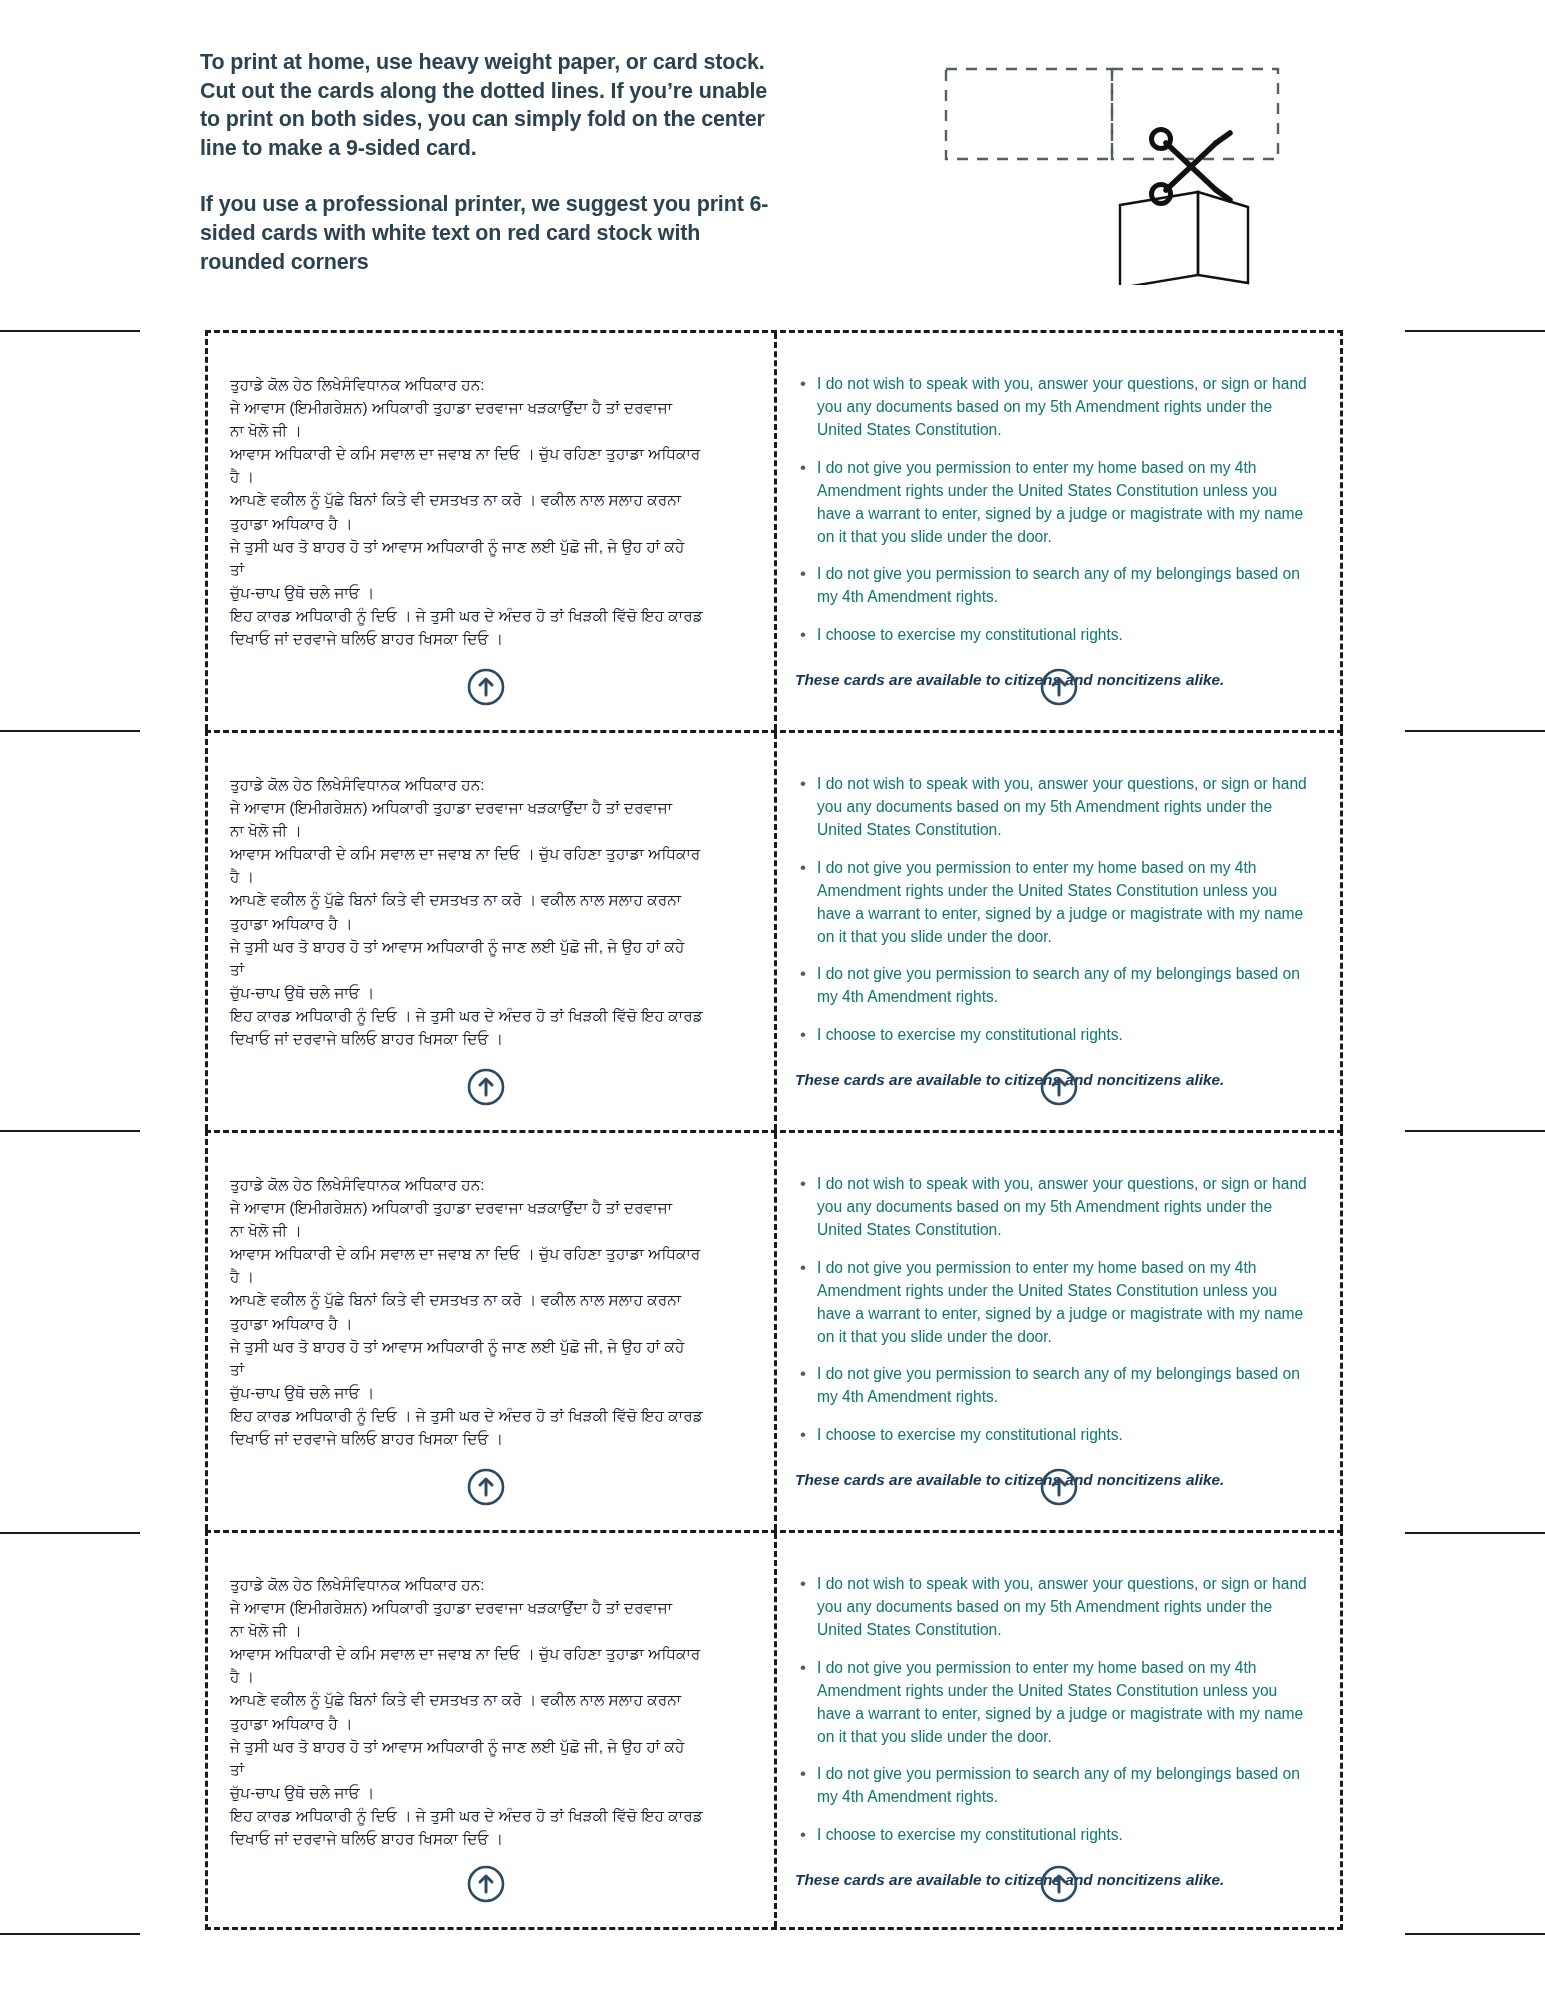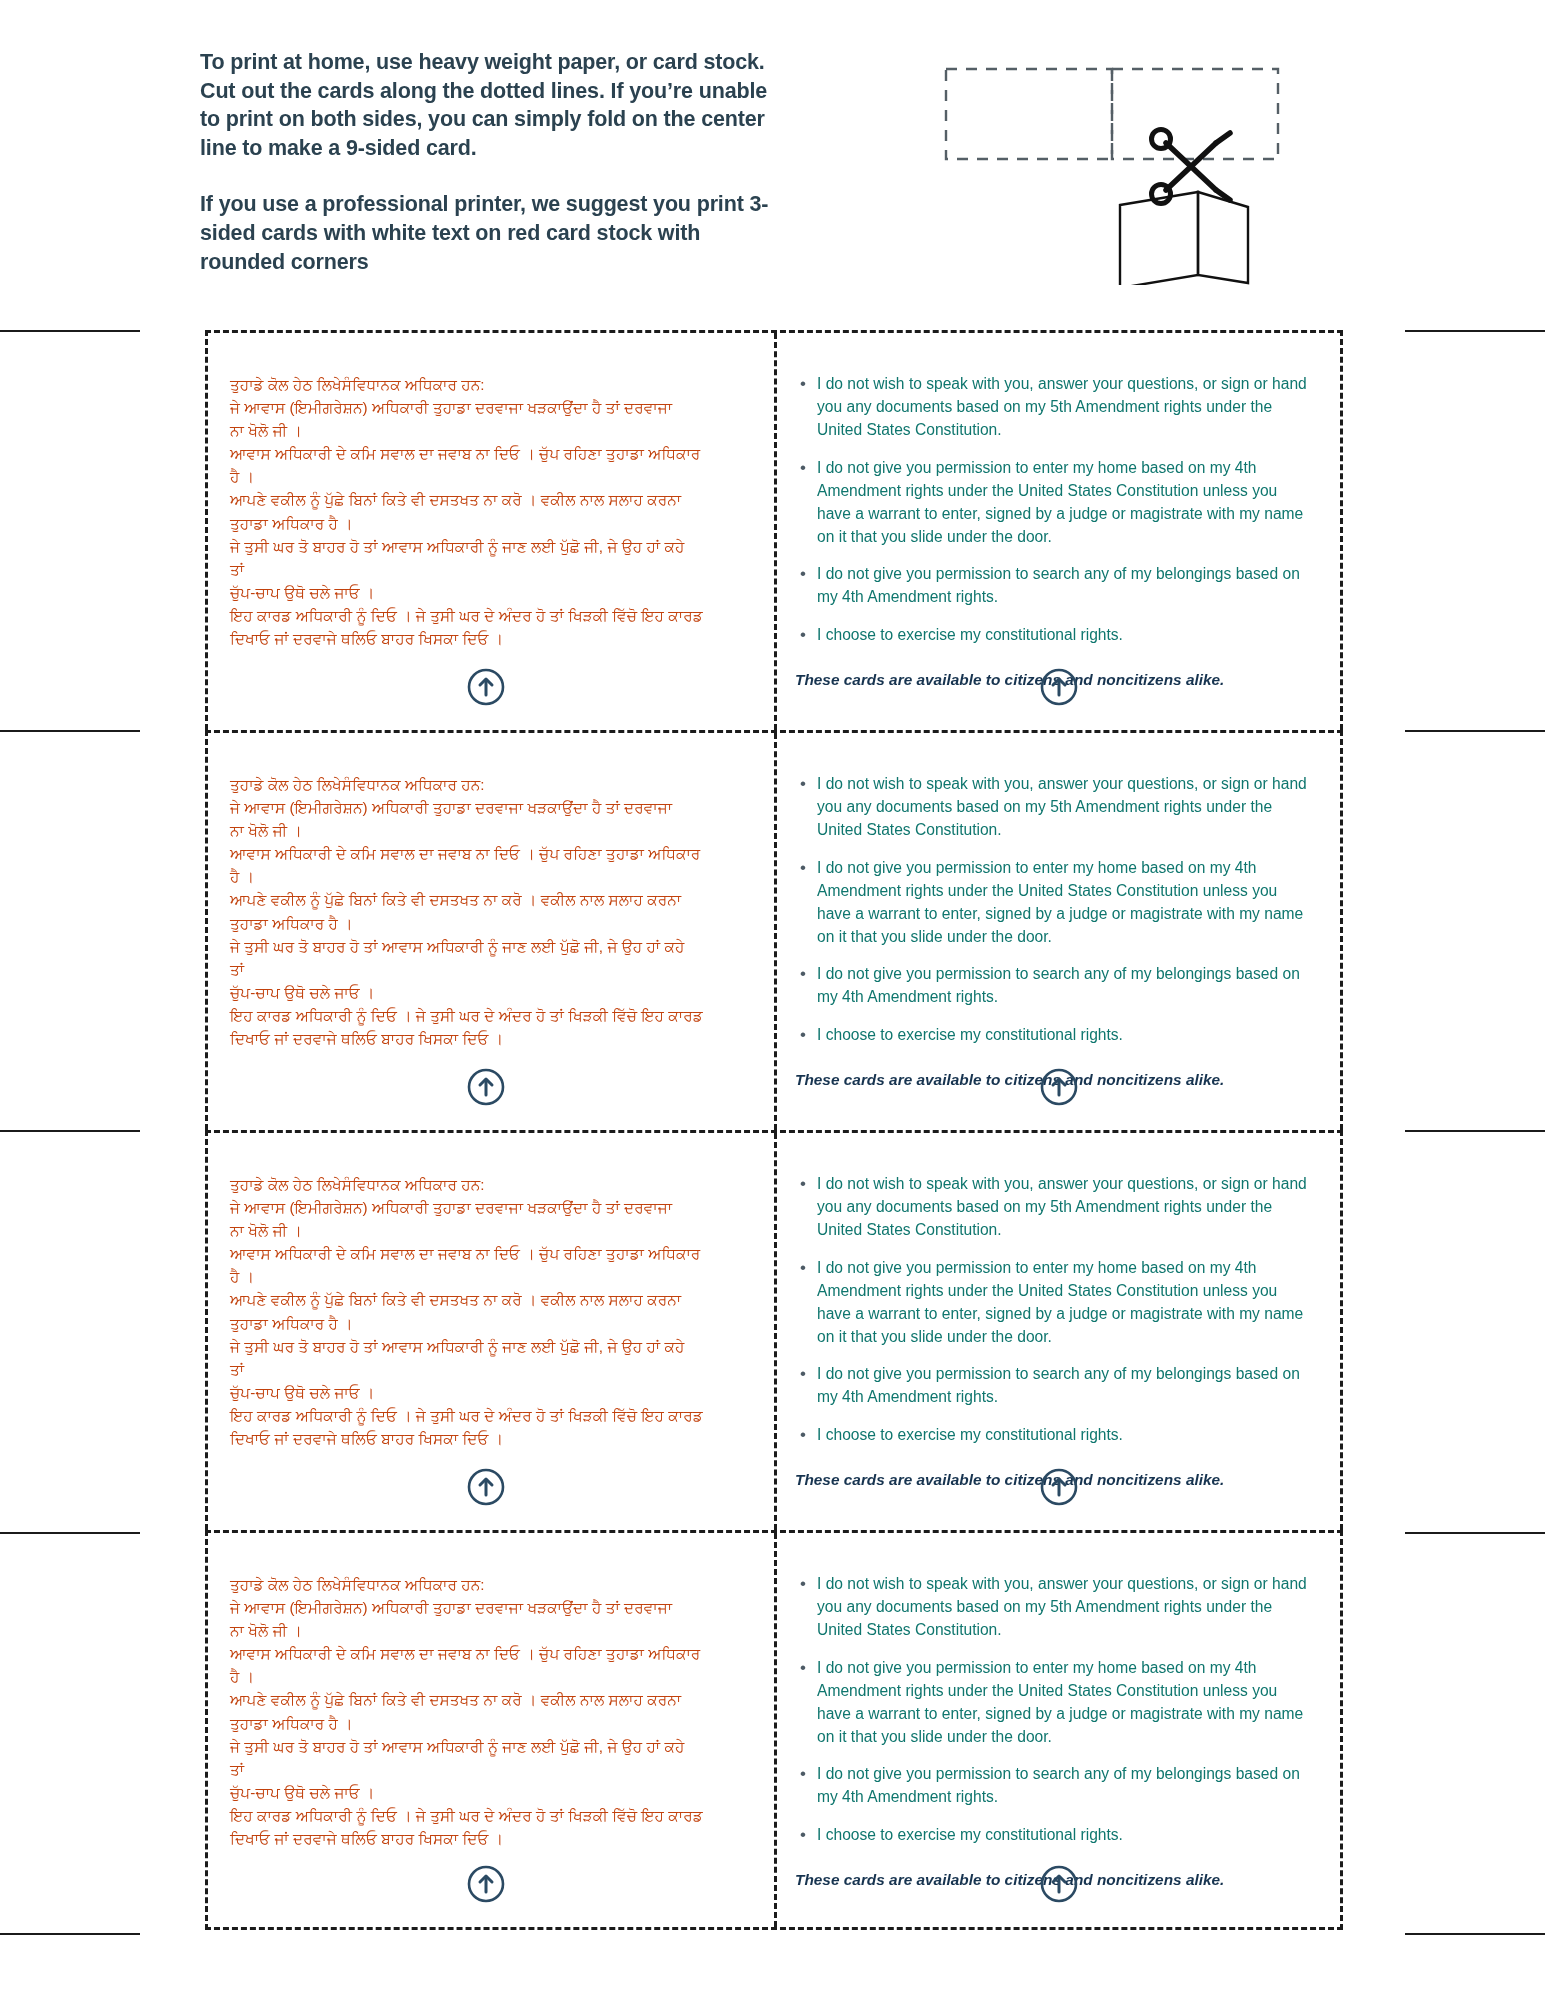--- a/index.html
+++ b/index.html
@@ -68,21 +68,21 @@
     width: 50%;
     padding: 40px 26px 0 22px;
   }
   .card-half.right {
     border-left: 3px dashed #1b1b1b;
     padding: 40px 26px 0 18px;
   }
 
   
   .pa-block {
-    color: #c2410c;
+    color: #0f172a;
     font-size: 15.2px;
     line-height: 1.52;
     letter-spacing: 0.1px;
   }
   .pa-line { margin: 0; white-space: nowrap; }
 
   
   .en-list {
     margin: 0;
     padding: 0 0 0 22px;
@@ -131,21 +131,21 @@
     width: 140px;
   }
   .crop-mark.lt { left: 0; }
   .crop-mark.rt { right: 0; }
 </style>
 </head>
 <body>
 
 <div id="instructions">
   <p class="instr-para">To print at home, use heavy weight paper, or card stock. Cut out the cards along the dotted lines. If you’re unable to print on both sides, you can simply fold on the center line to make a 9-sided card.</p>
-  <p class="instr-para second">If you use a professional printer, we suggest you print 3-sided cards with white text on red card stock with rounded corners</p>
+  <p class="instr-para second">If you use a professional printer, we suggest you print 6-sided cards with white text on red card stock with rounded corners</p>
 </div>
 
 <div id="diagram">
   <svg width="390" height="230" viewBox="0 0 390 230" xmlns="http://www.w3.org/2000/svg">
 
     <g>
       <rect x="16" y="14" width="166" height="90" fill="none" stroke="#555f66" stroke-width="2.4" stroke-dasharray="11 9"></rect>
       <rect x="182" y="14" width="166" height="90" fill="none" stroke="#555f66" stroke-width="2.4" stroke-dasharray="11 9"></rect>
     </g>
 

